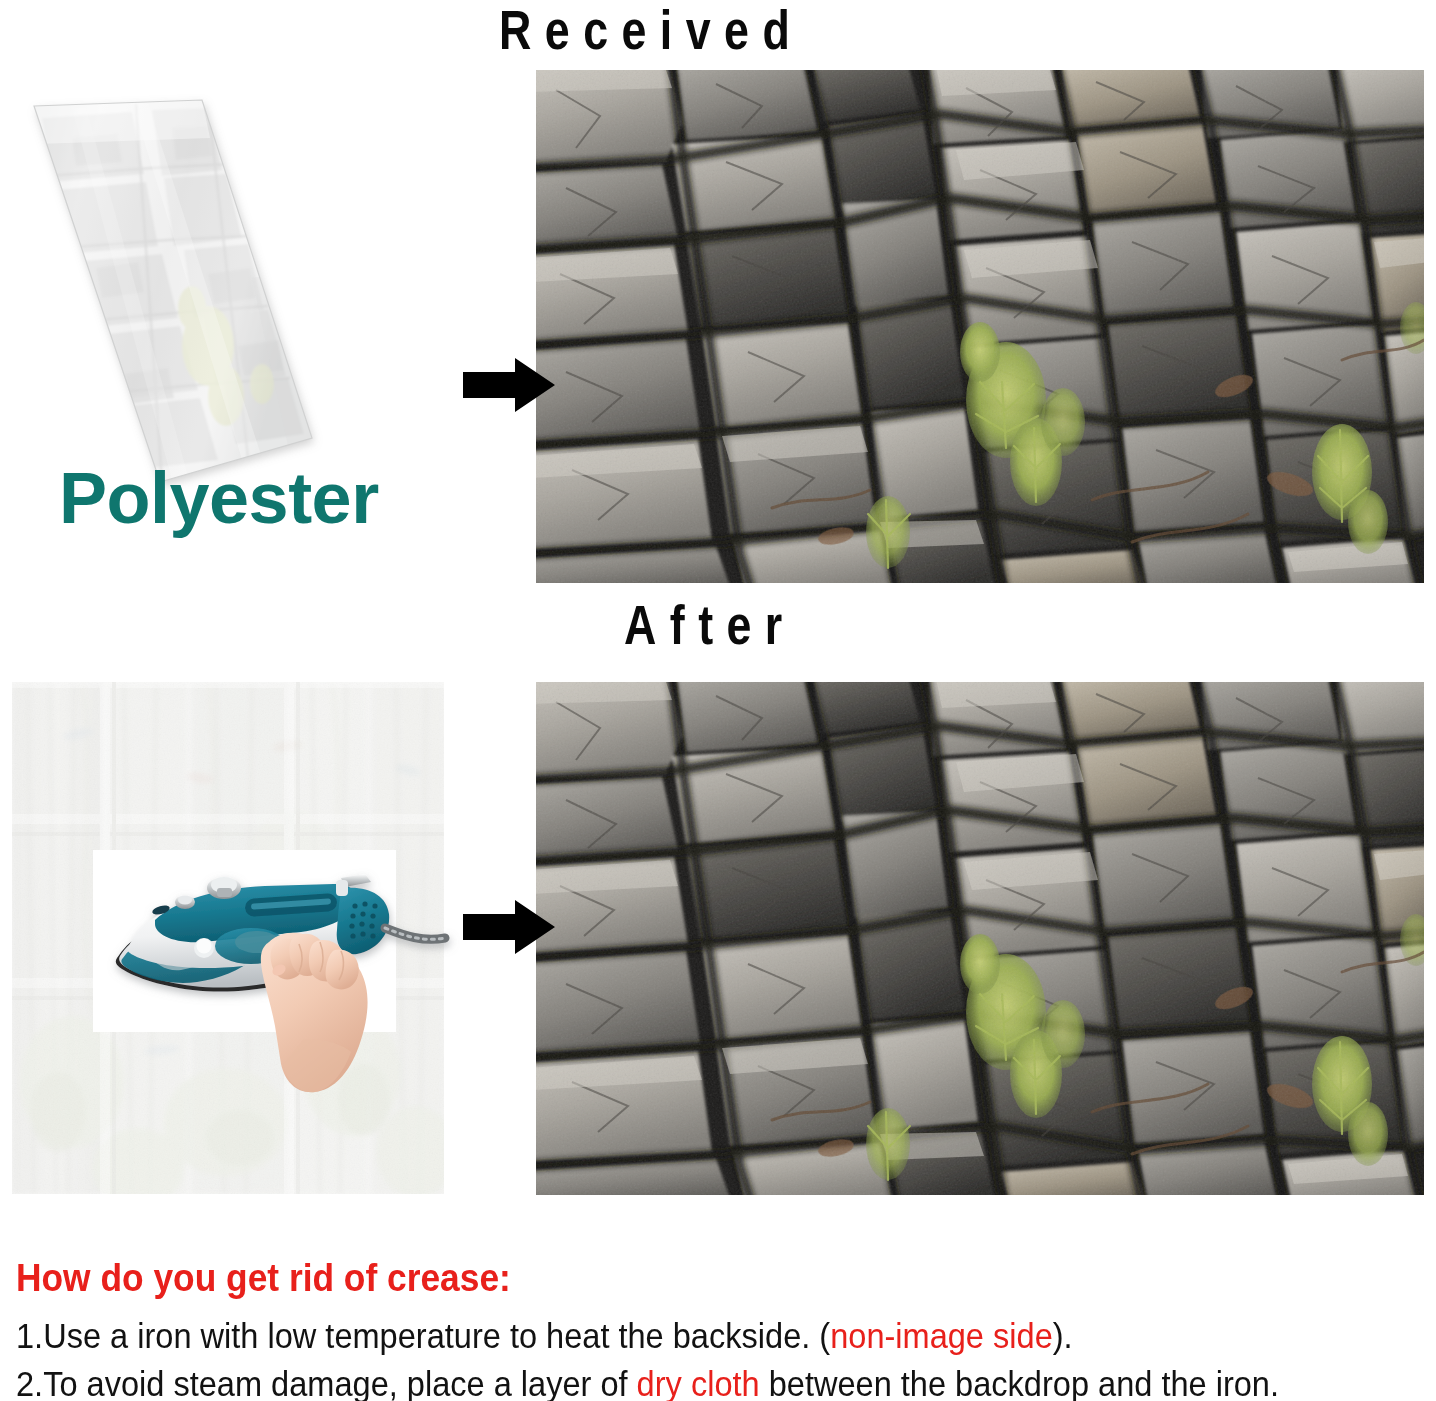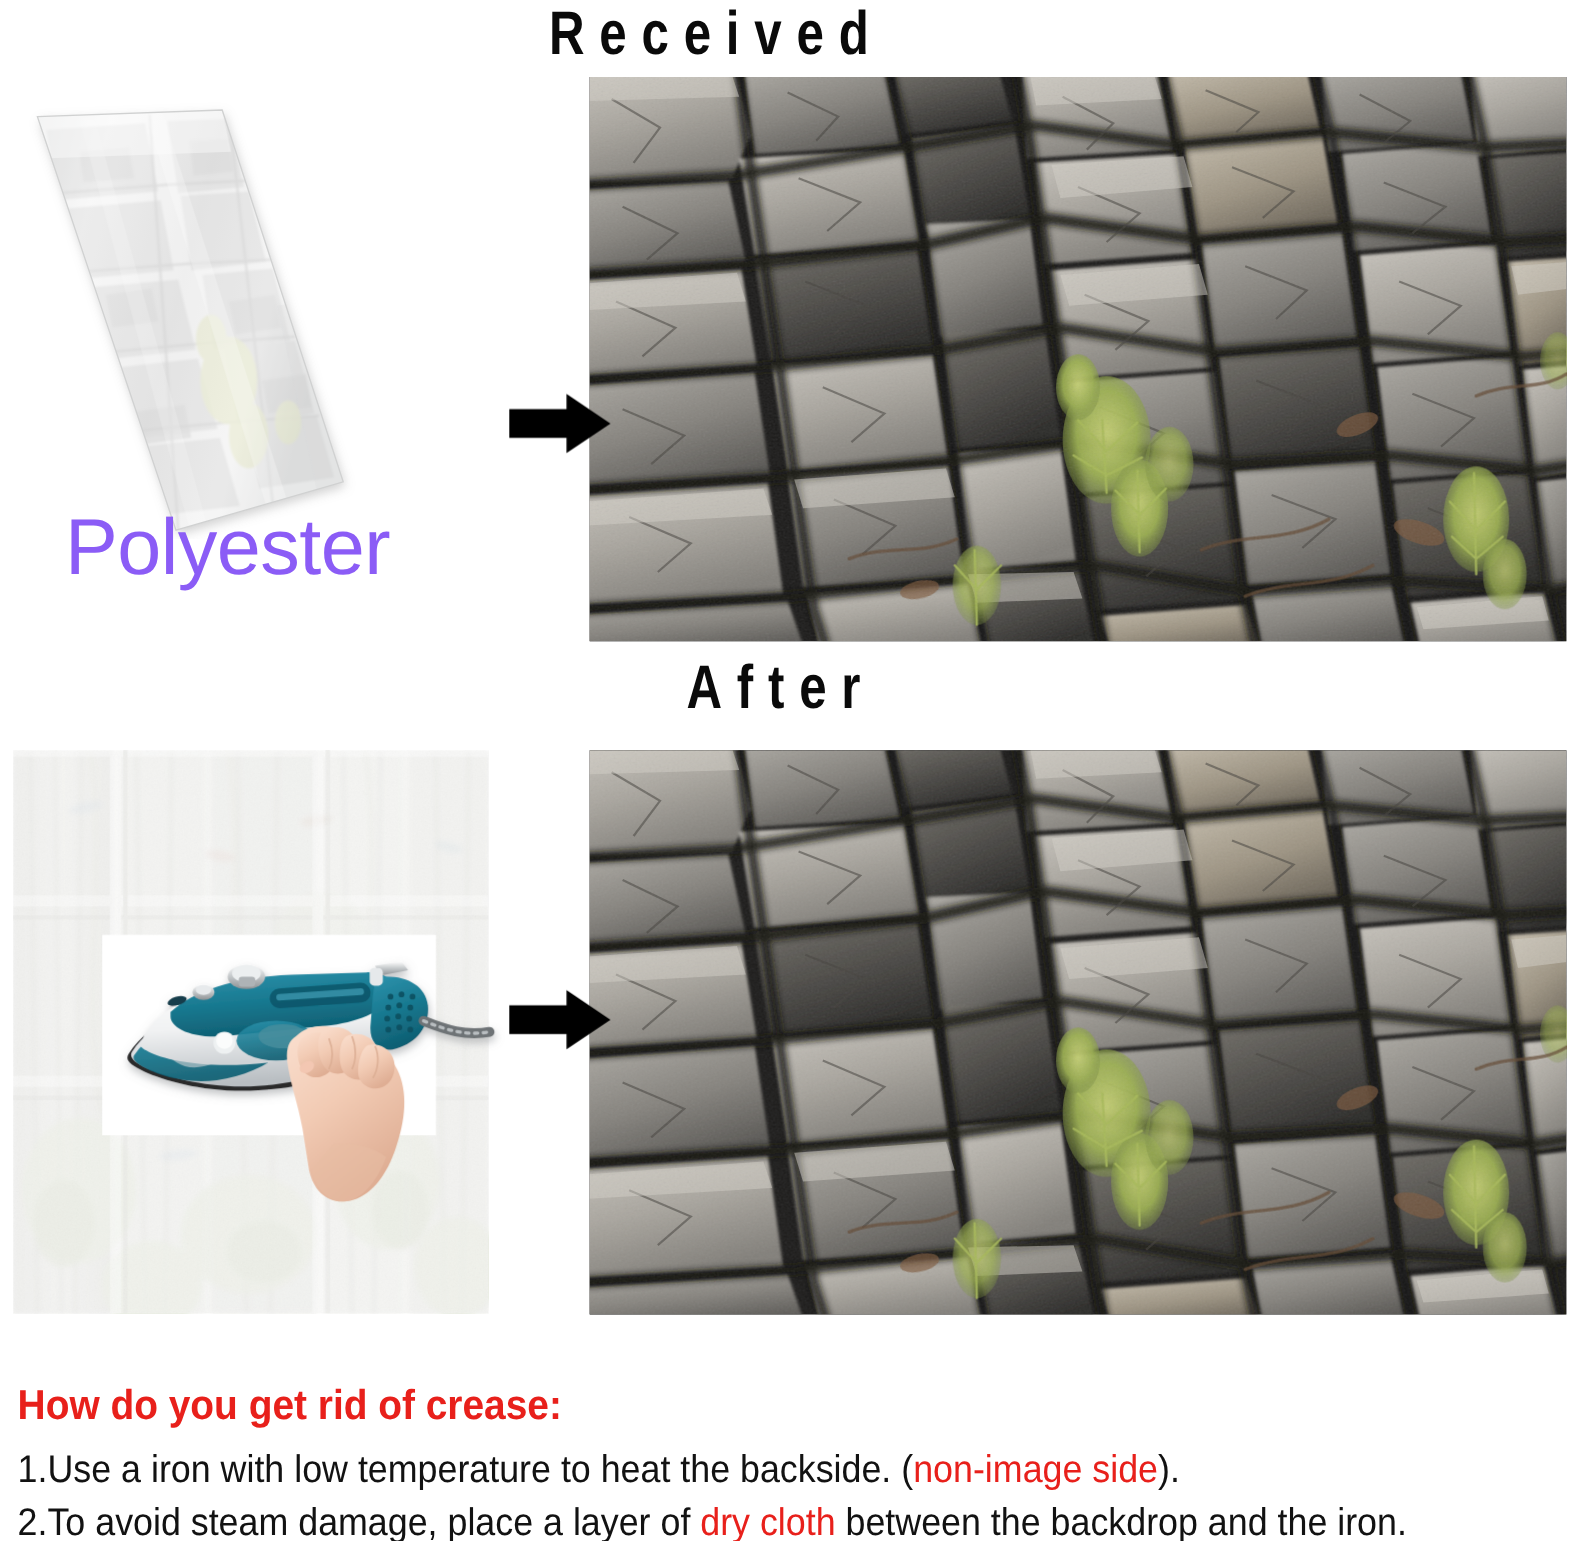--- a/index.html
+++ b/index.html
@@ -23,21 +23,21 @@
     transform-origin:left center;
     white-space:nowrap;
     line-height:1;
   }
   #heading-received{left:495px;top:2px;font-size:56px;}
   #heading-after{left:620px;top:597px;font-size:56px;}
 
   
   #polyester-label{
     position:absolute;left:55px;top:462px;
-    font-size:72px;color:#8b5cf6;font-weight:normal;
+    font-size:72px;color:#0f766e;font-weight:bold;
     letter-spacing:-0.5px;line-height:1;white-space:nowrap;
     z-index:6;
   }
 
   
   .arrow-wrap{position:absolute;z-index:5;}
   #arrow-received{left:459px;top:356px;width:92px;height:58px;}
   #arrow-after{left:459px;top:898px;width:92px;height:58px;}
 
   

